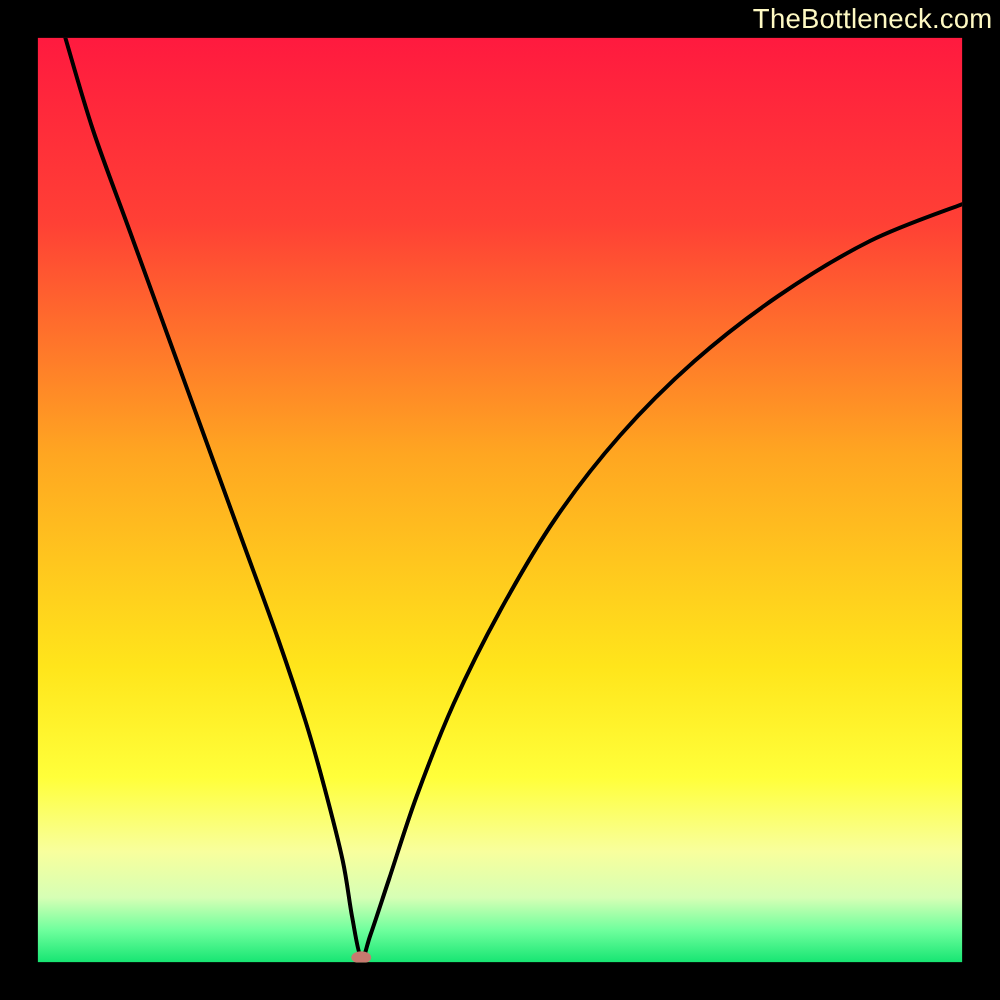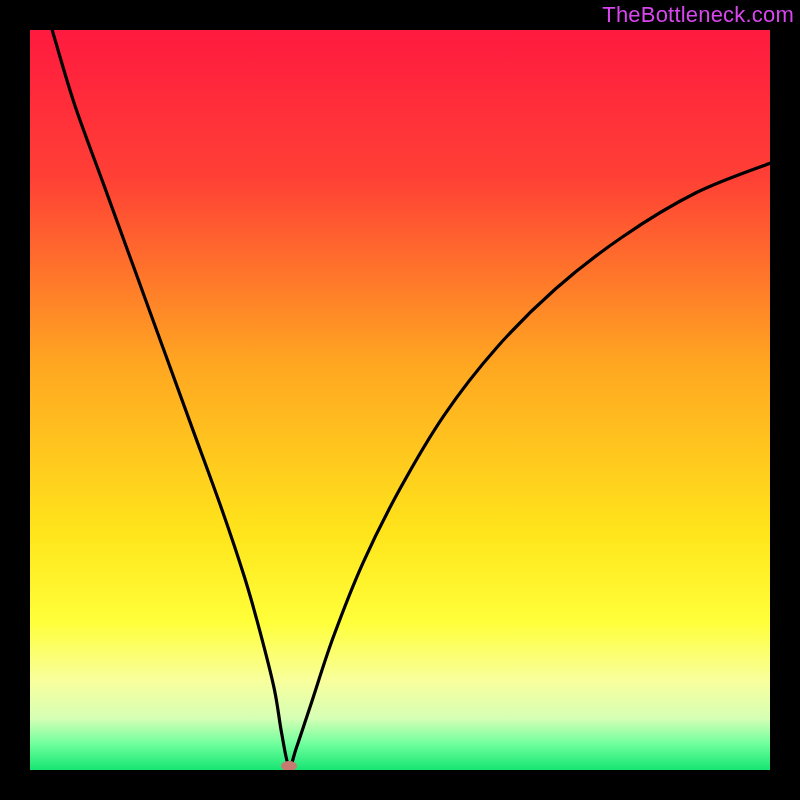--- a/index.html
+++ b/index.html
@@ -14,21 +14,21 @@
   .frame {
     position: relative;
     width: 800px;
     height: 800px;
     background: #000;
   }
   .watermark {
     position: absolute;
     top: 2px;
     right: 6px;
-    color: #d946ef;
+    color: #fef9c3;
     font-size: 22px;
     font-weight: 500;
     letter-spacing: 0.2px;
     user-select: none;
   }
   .plot-area {
     position: absolute;
     left: 30px;
     top: 30px;
     width: 740px;

